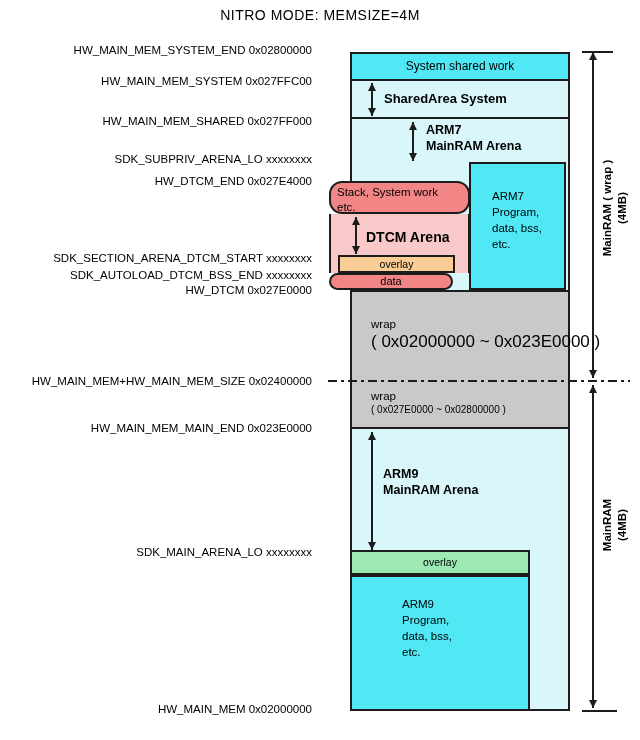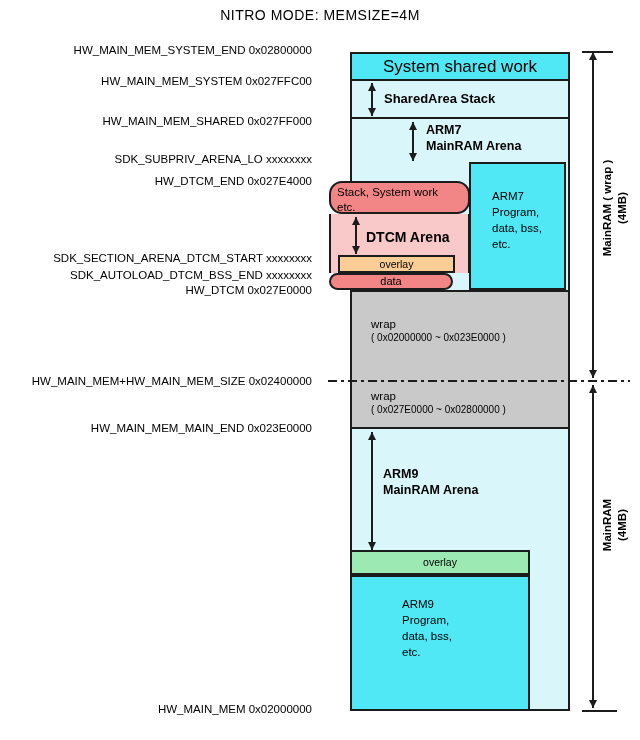--- a/index.html
+++ b/index.html
@@ -46,31 +46,32 @@
   <div class="addr" style="top:43px">HW_MAIN_MEM_SYSTEM_END 0x02800000</div>
   <div class="addr" style="top:74px">HW_MAIN_MEM_SYSTEM 0x027FFC00</div>
   <div class="addr" style="top:114px">HW_MAIN_MEM_SHARED 0x027FF000</div>
   <div class="addr" style="top:152px">SDK_SUBPRIV_ARENA_LO xxxxxxxx</div>
   <div class="addr" style="top:174px">HW_DTCM_END 0x027E4000</div>
   <div class="addr" style="top:251px">SDK_SECTION_ARENA_DTCM_START xxxxxxxx</div>
   <div class="addr" style="top:268px">SDK_AUTOLOAD_DTCM_BSS_END xxxxxxxx</div>
   <div class="addr" style="top:283px">HW_DTCM 0x027E0000</div>
   <div class="addr" style="top:374px">HW_MAIN_MEM+HW_MAIN_MEM_SIZE 0x02400000</div>
   <div class="addr" style="top:421px">HW_MAIN_MEM_MAIN_END 0x023E0000</div>
+  <div class="addr" style="top:545px">SDK_MAIN_ARENA_LO xxxxxxxx</div>
   <div class="addr" style="top:702px">HW_MAIN_MEM 0x02000000</div>
 
   <div class="box bg-pale" style="left:350px; top:52px; width:220px; height:659px;"></div>
 
   <div class="box bg-cyan" style="left:350px; top:52px; width:220px; height:29px; z-index:1;">
-    <div class="ctr" style="line-height:25px; font-size:17px;">System shared work</div>
+    <div class="ctr" style="line-height:25px; font-size:12px;">System shared work</div>
   </div>
 
   <div class="hline" style="left:351px; top:117px; width:218px;"></div>
   <div class="varrow" style="left:371px; top:83px; height:33px; z-index:2;"></div>
-  <div class="dtext b" style="left:384px; top:91px; font-size:13px; z-index:2;">SharedArea Stack</div>
+  <div class="dtext b" style="left:384px; top:91px; font-size:13px; z-index:2;">SharedArea System</div>
 
   <div class="varrow" style="left:412px; top:122px; height:39px; z-index:2;"></div>
   <div class="dtext b lines" style="left:426px; top:122px; z-index:2;">
     <div style="font-size:12.5px;">ARM7</div>
     <div style="font-size:12.5px;">MainRAM Arena</div>
   </div>
 
   <div class="box bg-cyan lines" style="left:469px; top:162px; width:97px; height:128px; z-index:2; padding:24px 0 0 21px;">
     <div>ARM7</div>
     <div>Program,</div>
@@ -87,21 +88,21 @@
   <div class="dtext b" style="left:366px; top:229px; font-size:14px; z-index:4;">DTCM Arena</div>
   <div class="box bg-orange" style="left:338px; top:255px; width:117px; height:18px; z-index:4;">
     <div class="ctr" style="line-height:14px; font-size:10.5px;">overlay</div>
   </div>
   <div class="box bg-salmon" style="left:329px; top:273px; width:124px; height:17px; z-index:3;">
     <div class="ctr" style="line-height:13px; font-size:11px;">data</div>
   </div>
 
   <div class="box bg-gray" style="left:350px; top:290px; width:220px; height:139px; z-index:1;"></div>
   <div class="dtext" style="left:371px; top:318px; font-size:11.5px; z-index:2;">wrap</div>
-  <div class="dtext" style="left:371px; top:332px; font-size:10px; z-index:2;">( 0x02000000 ~ 0x023E0000 )</div>
+  <div class="dtext" style="left:371px; top:332px; font-size:17px; z-index:2;">( 0x02000000 ~ 0x023E0000 )</div>
   <div class="dtext" style="left:371px; top:390px; font-size:11.5px; z-index:2;">wrap</div>
   <div class="dtext" style="left:371px; top:404px; font-size:10px; z-index:2;">( 0x027E0000 ~ 0x02800000 )</div>
 
   <div class="dashdot" style="left:328px; top:380px; width:302px; z-index:6;"></div>
 
   <div class="varrow" style="left:371px; top:432px; height:118px; z-index:2;"></div>
   <div class="dtext b lines" style="left:383px; top:466px; z-index:2;">
     <div style="font-size:12.5px;">ARM9</div>
     <div style="font-size:12.5px;">MainRAM Arena</div>
   </div>

